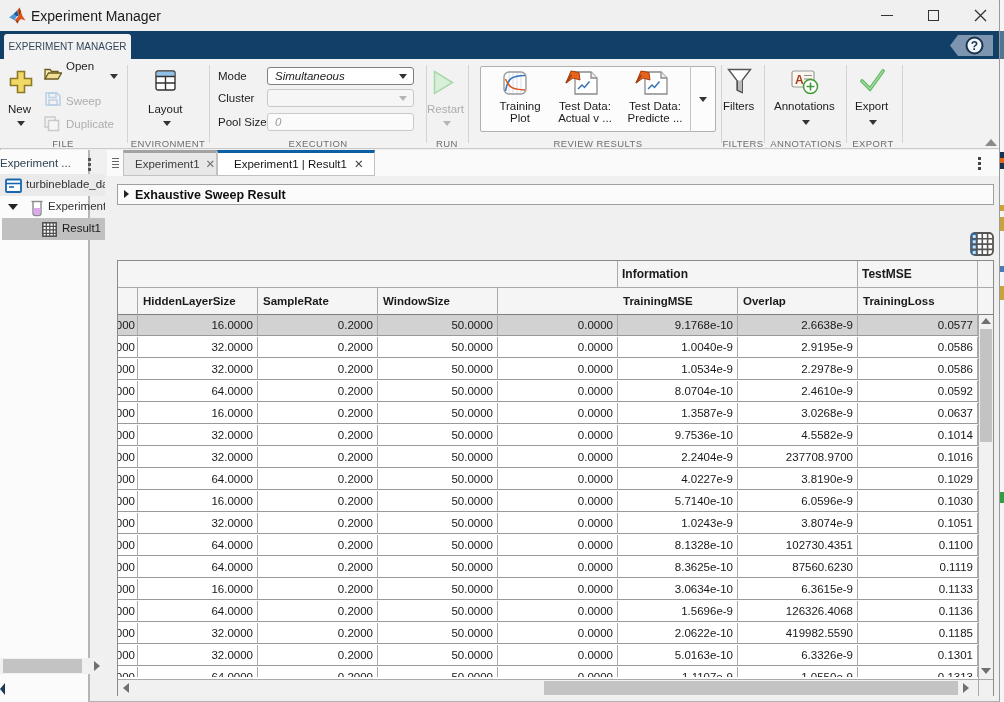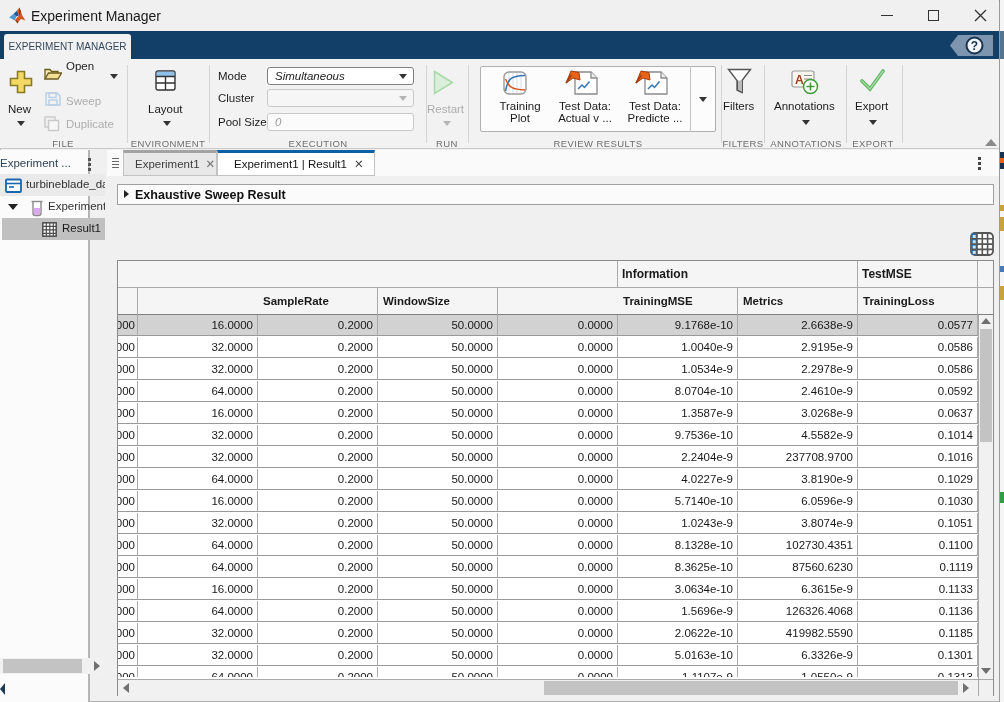--- a/index.html
+++ b/index.html
@@ -245,24 +245,25 @@
 
 <div id="tbl">
   <div id="ghead" class="grow">
     <div class="gc" style="left:0;width:500px"></div>
     <div class="gc" style="left:500px;width:240px">Information</div>
     <div class="gc" style="left:740px;width:120px">TestMSE</div>
     <div class="gc" style="left:860px;width:15px;border-right:none"></div>
   </div>
   <div id="chead" class="grow">
     <div class="gc" style="left:0;width:20px"></div>
+    <div class="gc" style="left:20px;width:120px">HiddenLayerSize</div>
     <div class="gc" style="left:140px;width:120px">SampleRate</div>
     <div class="gc" style="left:260px;width:120px">WindowSize</div>
     <div class="gc" style="left:500px;width:120px">TrainingMSE</div>
-    <div class="gc" style="left:620px;width:120px">Metrics</div>
+    <div class="gc" style="left:620px;width:120px">Overlap</div>
     <div class="gc" style="left:740px;width:120px">TrainingLoss</div>
     <div class="gc" style="left:860px;width:15px;border-right:none"></div>
   </div>
   <div id="rowsbox" style="position:absolute;left:0;top:54px;width:860px;height:365px;overflow:hidden">
 <div class="trow sel" style=""><div class="c c0">0.0000</div><div class="c" style="width:120px">16.0000</div><div class="c" style="width:120px">0.2000</div><div class="c" style="width:120px">50.0000</div><div class="c" style="width:120px">0.0000</div><div class="c" style="width:120px">9.1768e-10</div><div class="c" style="width:120px">2.6638e-9</div><div class="c" style="width:120px">0.0577</div></div>
 <div class="trow " style=""><div class="c c0">0.0000</div><div class="c" style="width:120px">32.0000</div><div class="c" style="width:120px">0.2000</div><div class="c" style="width:120px">50.0000</div><div class="c" style="width:120px">0.0000</div><div class="c" style="width:120px">1.0040e-9</div><div class="c" style="width:120px">2.9195e-9</div><div class="c" style="width:120px">0.0586</div></div>
 <div class="trow " style=""><div class="c c0">0.0000</div><div class="c" style="width:120px">32.0000</div><div class="c" style="width:120px">0.2000</div><div class="c" style="width:120px">50.0000</div><div class="c" style="width:120px">0.0000</div><div class="c" style="width:120px">1.0534e-9</div><div class="c" style="width:120px">2.2978e-9</div><div class="c" style="width:120px">0.0586</div></div>
 <div class="trow " style=""><div class="c c0">0.0000</div><div class="c" style="width:120px">64.0000</div><div class="c" style="width:120px">0.2000</div><div class="c" style="width:120px">50.0000</div><div class="c" style="width:120px">0.0000</div><div class="c" style="width:120px">8.0704e-10</div><div class="c" style="width:120px">2.4610e-9</div><div class="c" style="width:120px">0.0592</div></div>
 <div class="trow " style=""><div class="c c0">0.0000</div><div class="c" style="width:120px">16.0000</div><div class="c" style="width:120px">0.2000</div><div class="c" style="width:120px">50.0000</div><div class="c" style="width:120px">0.0000</div><div class="c" style="width:120px">1.3587e-9</div><div class="c" style="width:120px">3.0268e-9</div><div class="c" style="width:120px">0.0637</div></div>
 <div class="trow " style=""><div class="c c0">0.0000</div><div class="c" style="width:120px">32.0000</div><div class="c" style="width:120px">0.2000</div><div class="c" style="width:120px">50.0000</div><div class="c" style="width:120px">0.0000</div><div class="c" style="width:120px">9.7536e-10</div><div class="c" style="width:120px">4.5582e-9</div><div class="c" style="width:120px">0.1014</div></div>

